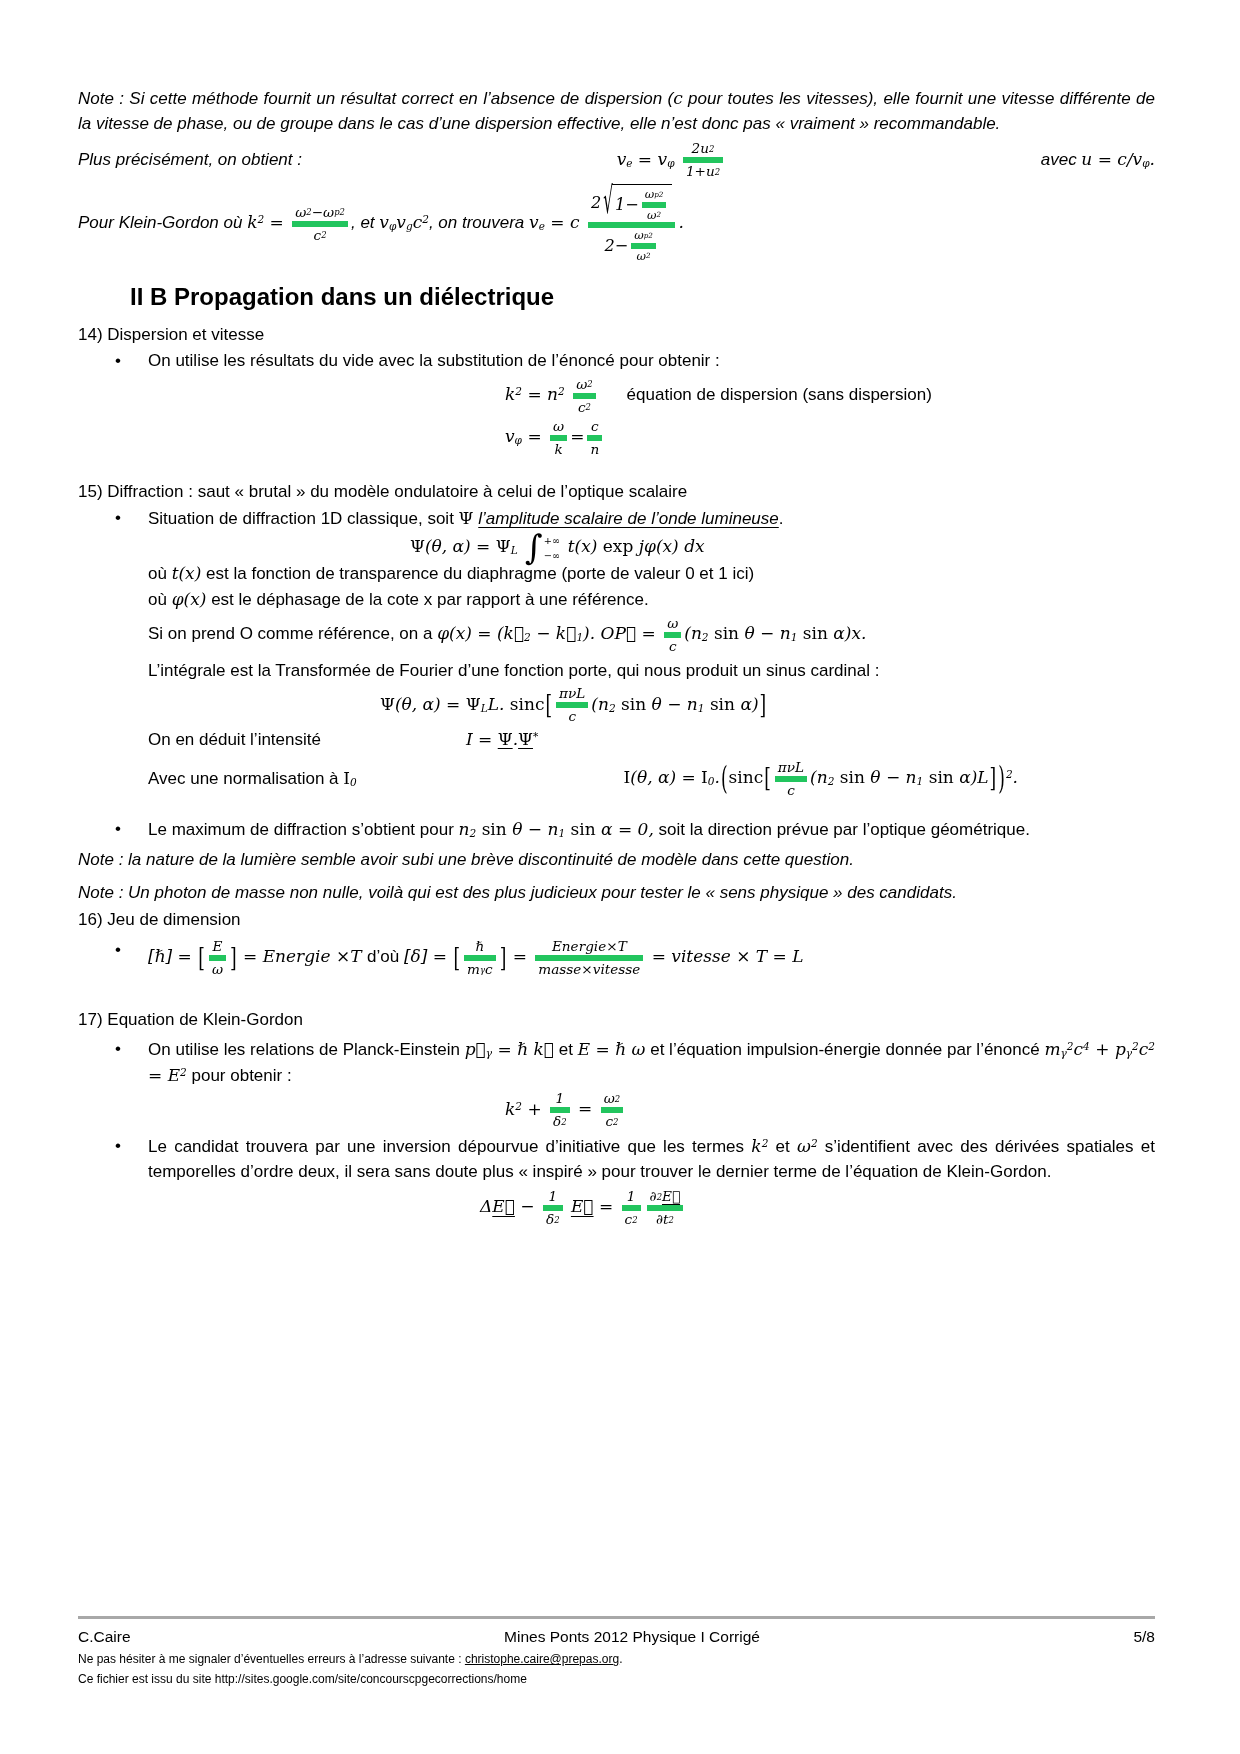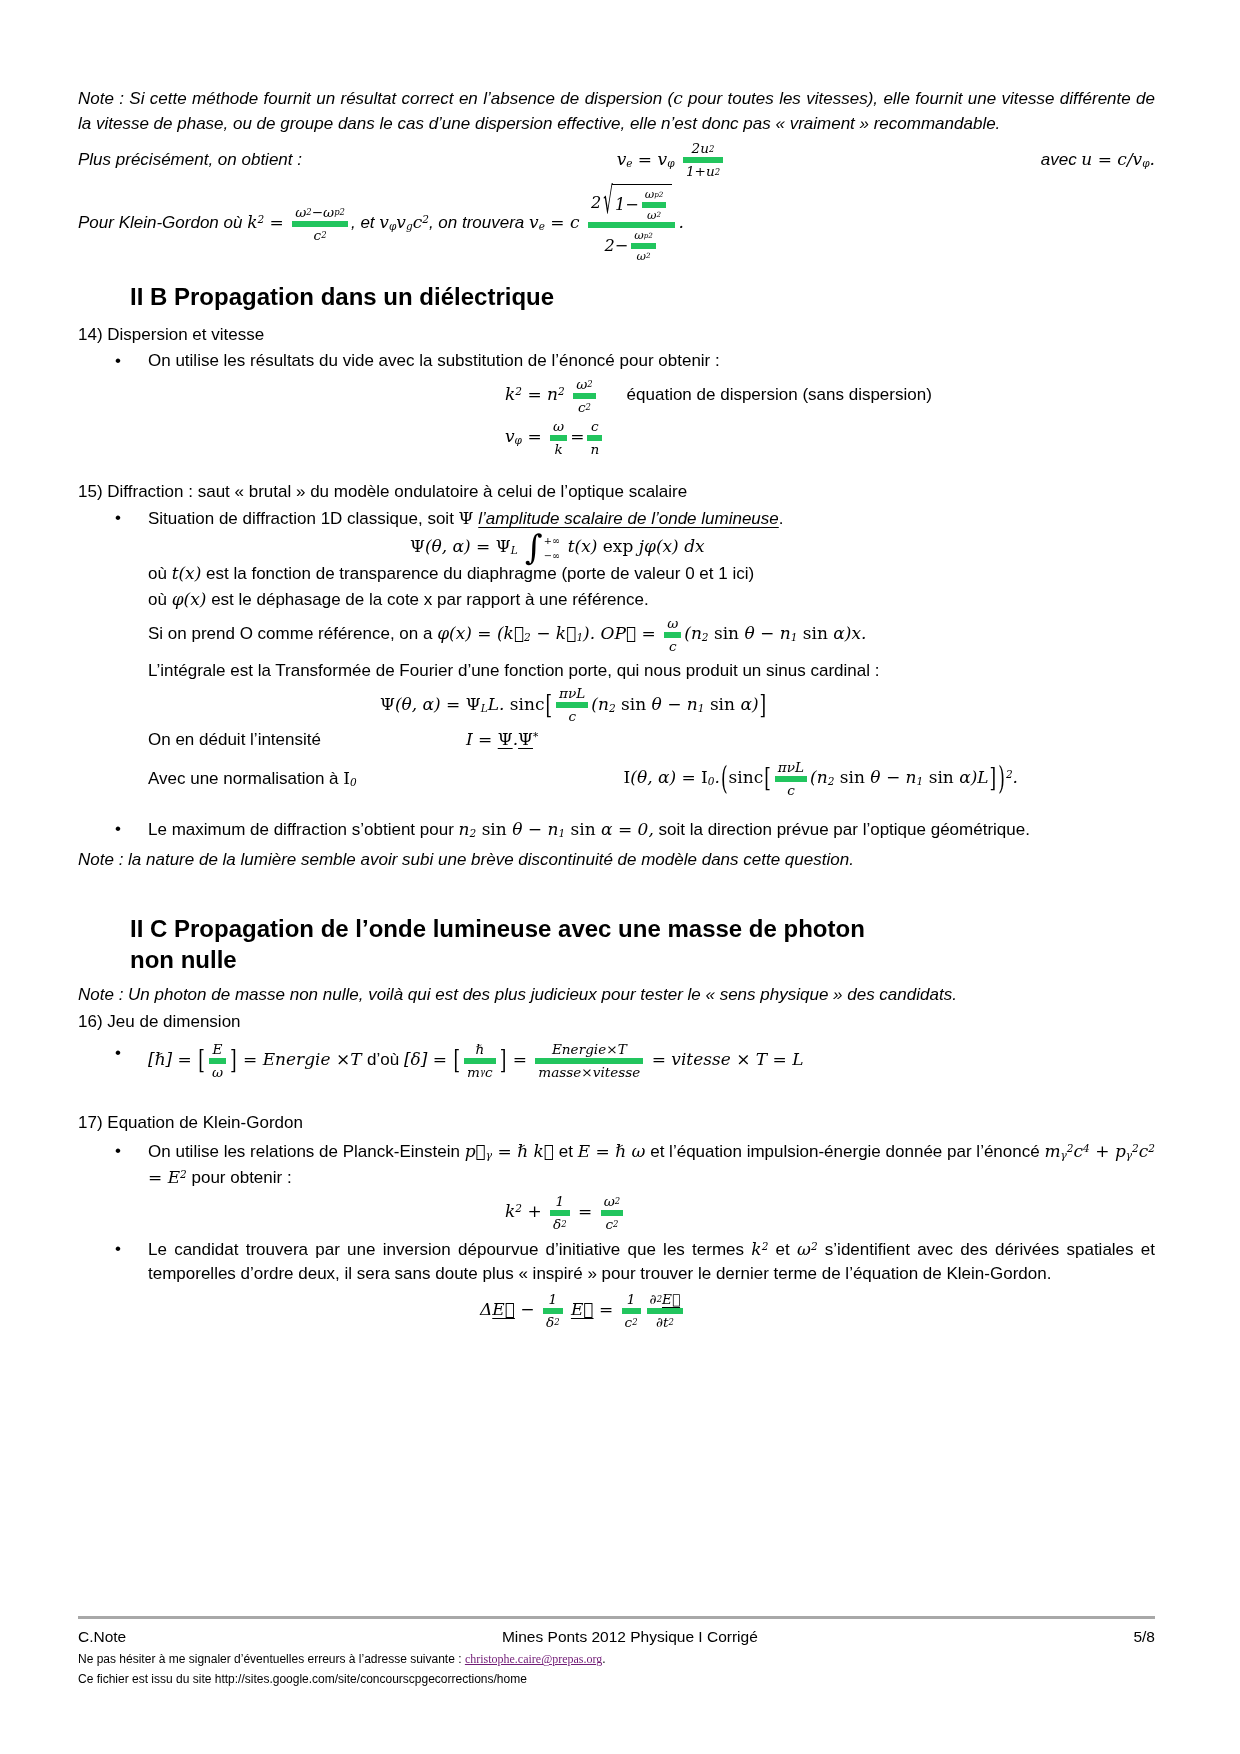--- a/index.html
+++ b/index.html
@@ -57,21 +57,21 @@
   .pl232{padding-left:232px} .pl262{padding-left:262px} .pl332{padding-left:332px}
   .pl357{padding-left:357px}
   .ml145{margin-left:145px} .ml38{margin-left:28px}
   .eqright { margin-left:auto; margin-right:137px; }
 
   .footer { position:absolute; left:78px; right:85px; top:1616px; }
   .frule { height:3px; background:#a8a8a8; }
   .frow { display:flex; justify-content:space-between; align-items:baseline;
           font-size:15.5px; margin-top:7px; }
   .fsmall { font-size:12px; line-height:1.35; margin-top:3px; }
-  .link { color:#701a75; text-decoration:underline; cursor:pointer;font-family:Liberation Serif, serif; }
+  .link { color:#000000; text-decoration:underline; cursor:pointer; }
 </style>
 </head>
 <body>
 
 <div class="page">
 
   <p class="it just">Note :  Si cette méthode fournit un résultat correct en l’absence de dispersion (<span class="m">c</span> pour toutes les vitesses), elle fournit une vitesse différente de la vitesse de phase, ou de groupe dans le cas d’une dispersion effective, elle n’est donc pas « vraiment » recommandable.</p>
 
   <div class="flexrow between mt4">
     <span class="it">Plus précisément, on obtient :</span>
@@ -165,21 +165,20 @@
 
   <div class="brow mt18">
     <span class="bdot">•</span>
     <div class="bbody">
       <p class="just">Le maximum de diffraction s’obtient pour <span class="m">n<sub>2</sub> <span class="rm">sin</span> θ − n<sub>1</sub> <span class="rm">sin</span> α = 0,</span> soit la direction prévue par l’optique géométrique.</p>
     </div>
   </div>
 
   <p class="it just mt6">Note :  la nature de la lumière semble avoir subi une brève discontinuité de modèle dans cette question.</p>
 
-  <h2 class="mt40"><span>II C Propagation de l’onde lumineuse avec une masse de photon</span><br><span>non nulle</span></h2>
 
   <p class="it just mt8">Note :  Un photon de masse non nulle, voilà qui est des plus judicieux pour tester le « sens physique » des candidats.</p>
 
   <p class="mt2">16)  Jeu de dimension</p>
   <div class="brow mt6">
     <span class="bdot">•</span>
     <div class="bbody">
       <p><span class="m">[ℏ] = </span><span class="st m">[</span><span class="frac">
             <span class="fn">E</span>
             <span class="fd">ω</span>
@@ -220,21 +219,21 @@
           </span><span class="frac">
             <span class="fn">∂<sup>2</sup><span class="ub">E⃗</span></span>
             <span class="fd">∂t<sup>2</sup></span>
           </span></p>
     </div>
   </div>
 
   <div class="footer">
     <div class="frule"></div>
     <div class="frow">
-      <span>C.Note</span>
+      <span>C.Caire</span>
       <span>Mines Ponts 2012 Physique I Corrigé</span>
       <span>5/8</span>
     </div>
     <p class="fsmall"><span>Ne pas hésiter à me signaler d’éventuelles erreurs à l’adresse suivante : </span><a class="link">christophe.caire@prepas.org</a><span>.</span></p>
     <p class="fsmall">Ce fichier est issu du site http://sites.google.com/site/concourscpgecorrections/home</p>
   </div>
 
 </div>
 
 </body></html>

